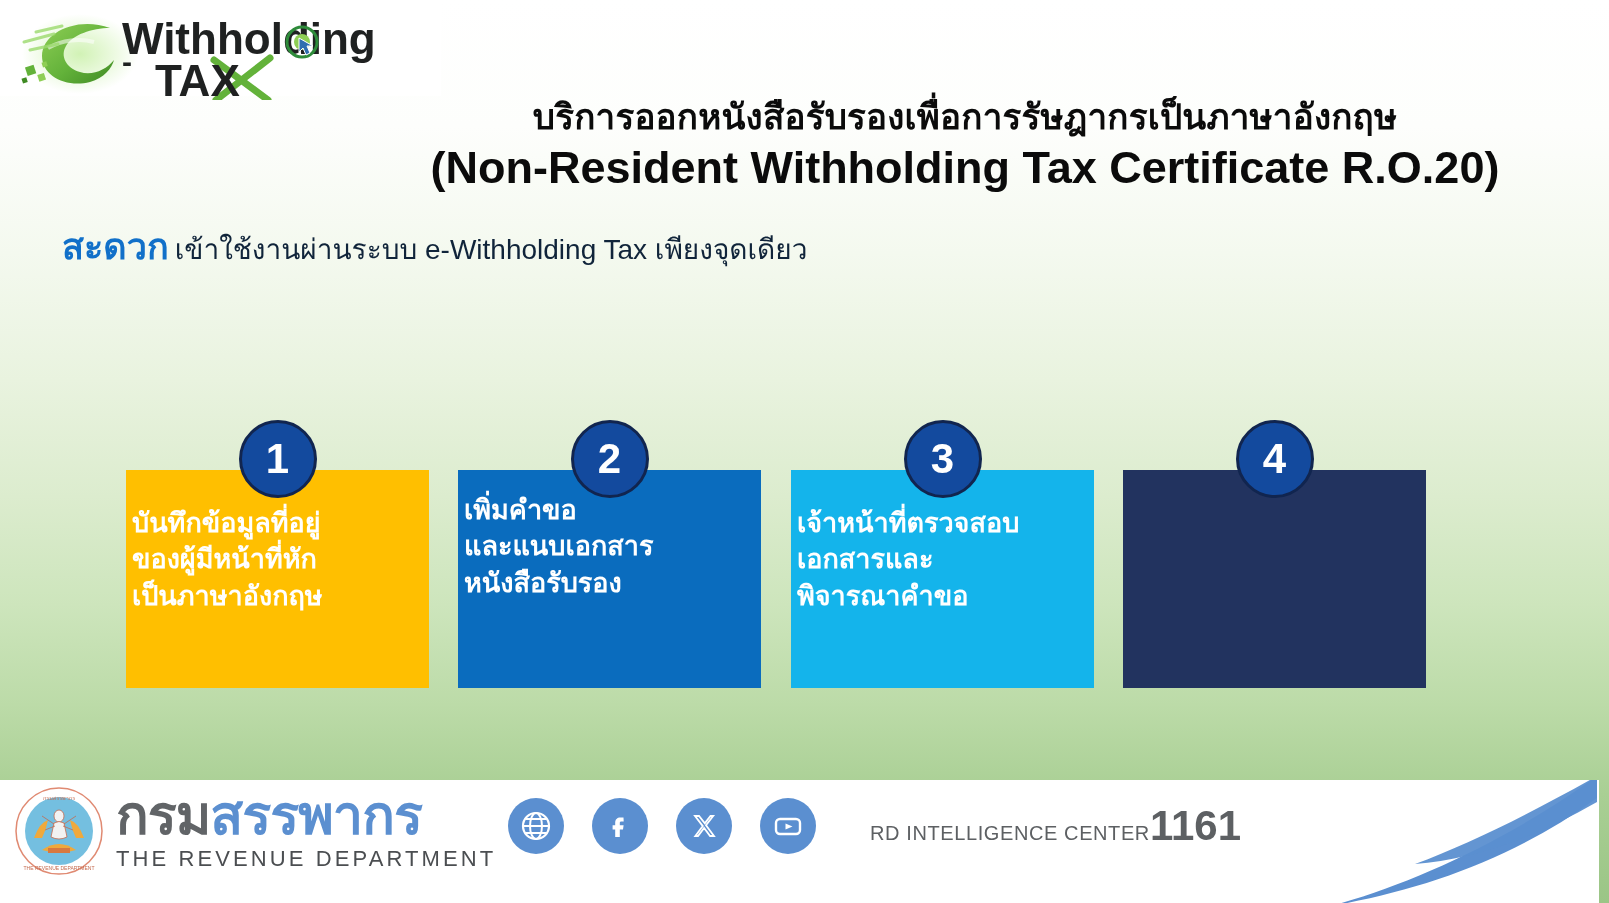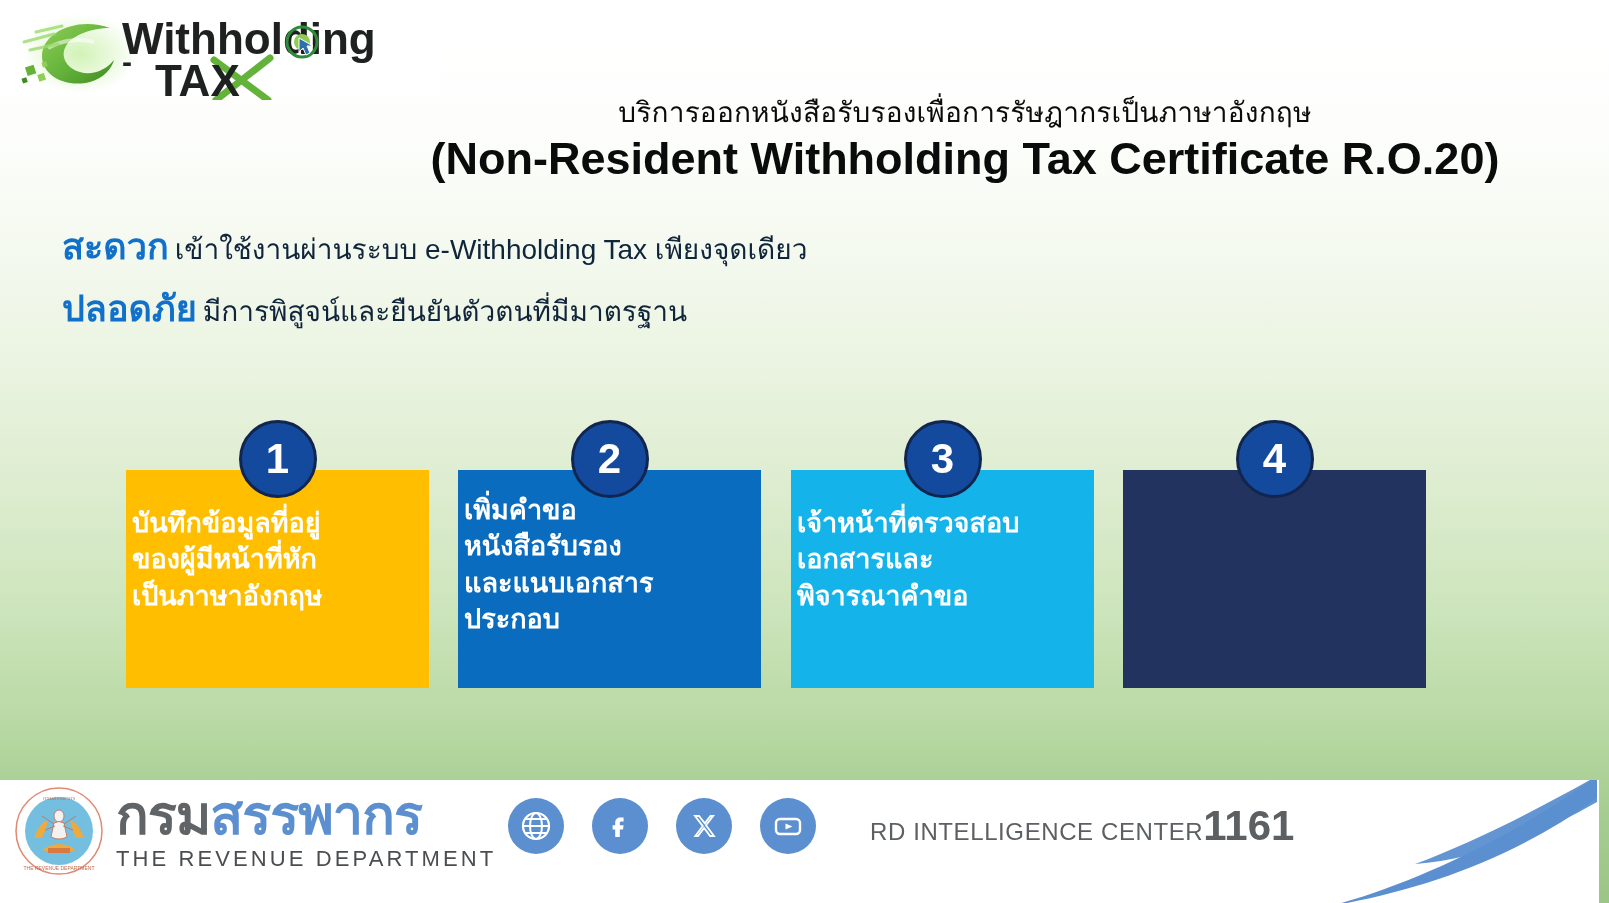--- a/index.html
+++ b/index.html
@@ -49,22 +49,22 @@
   
   .title-block {
     position: absolute;
     left: 330px;
     top: 96px;
     width: 1270px;
     text-align: center;
     color: #0b0b0b;
   }
   .title-line-th {
-    font-size: 28px;
-    font-weight: normal;
+    font-size: 35px;
+    font-weight: bold;
     letter-spacing: .2px;
     line-height: 1.22;
     white-space: nowrap;
   }
   .title-line-en {
     font-size: 45px;
     font-weight: bold;
     line-height: 1.22;
     margin-top: 2px;
     white-space: nowrap;
@@ -217,21 +217,21 @@
   }
 
   .ric {
     position: absolute;
     left: 870px;
     top: 22px;
     color: #5d6063;
     white-space: nowrap;
   }
   .ric-text {
-    font-size: 24px;
+    font-size: 20px;
     letter-spacing: .6px;
     vertical-align: baseline;
   }
   .ric-num {
     font-size: 42px;
     font-weight: bold;
     letter-spacing: 0;
     vertical-align: baseline;
   }
 
@@ -292,45 +292,41 @@
 
   <div class="title-block">
     <div class="title-line-th">บริการออกหนังสือรับรองเพื่อการรัษฎากรเป็นภาษาอังกฤษ</div>
     <div class="title-line-en">(Non-Resident Withholding Tax Certificate R.O.20)</div>
   </div>
 
   <div class="bullets">
     <div class="bullet-row">
       <span class="bullet-key">สะดวก</span><span>เข้าใช้งานผ่านระบบ e-Withholding Tax เพียงจุดเดียว</span>
     </div>
-    <div class="bullet-row">
-      <span class="bullet-key">ปลอดภัย</span><span>มีการพิสูจน์และยืนยันตัวตนที่มีมาตรฐาน</span>
-    </div>
   </div>
 
   <div class="steps">
 
     <div class="step s1">
       <div class="step-box"></div>
       <div class="step-badge">1</div>
       <div class="step-label">
         <div>บันทึกข้อมูลที่อยู่</div>
         <div>ของผู้มีหน้าที่หัก</div>
         <div>เป็นภาษาอังกฤษ</div>
       </div>
     </div>
 
     <div class="step s2">
       <div class="step-box"></div>
       <div class="step-badge">2</div>
       <div class="step-label">
         <div>เพิ่มคำขอ</div>
+        <div>และแนบเอกสาร</div>
         <div>หนังสือรับรอง</div>
-        <div>และแนบเอกสาร</div>
-        <div>ประกอบ</div>
       </div>
     </div>
 
     <div class="step s3">
       <div class="step-box"></div>
       <div class="step-badge">3</div>
       <div class="step-label">
         <div>เจ้าหน้าที่ตรวจสอบ</div>
         <div>เอกสารและ</div>
         <div>พิจารณาคำขอ</div>

